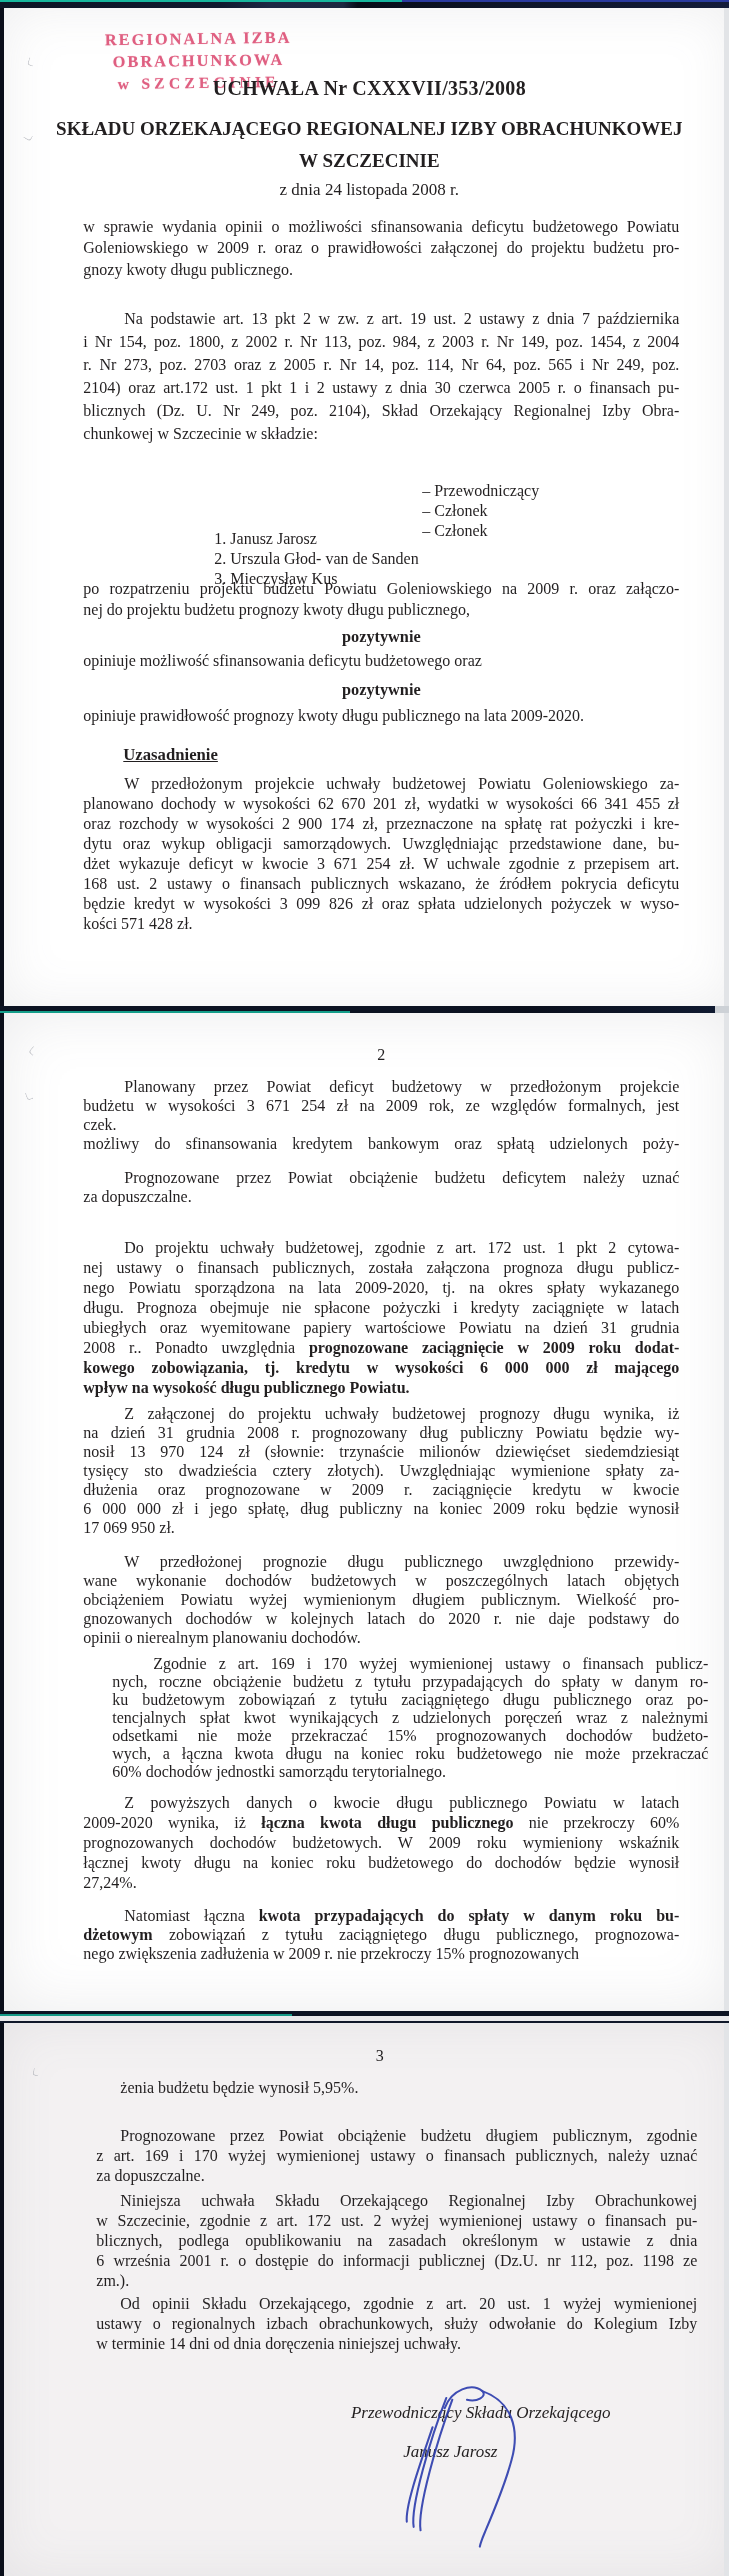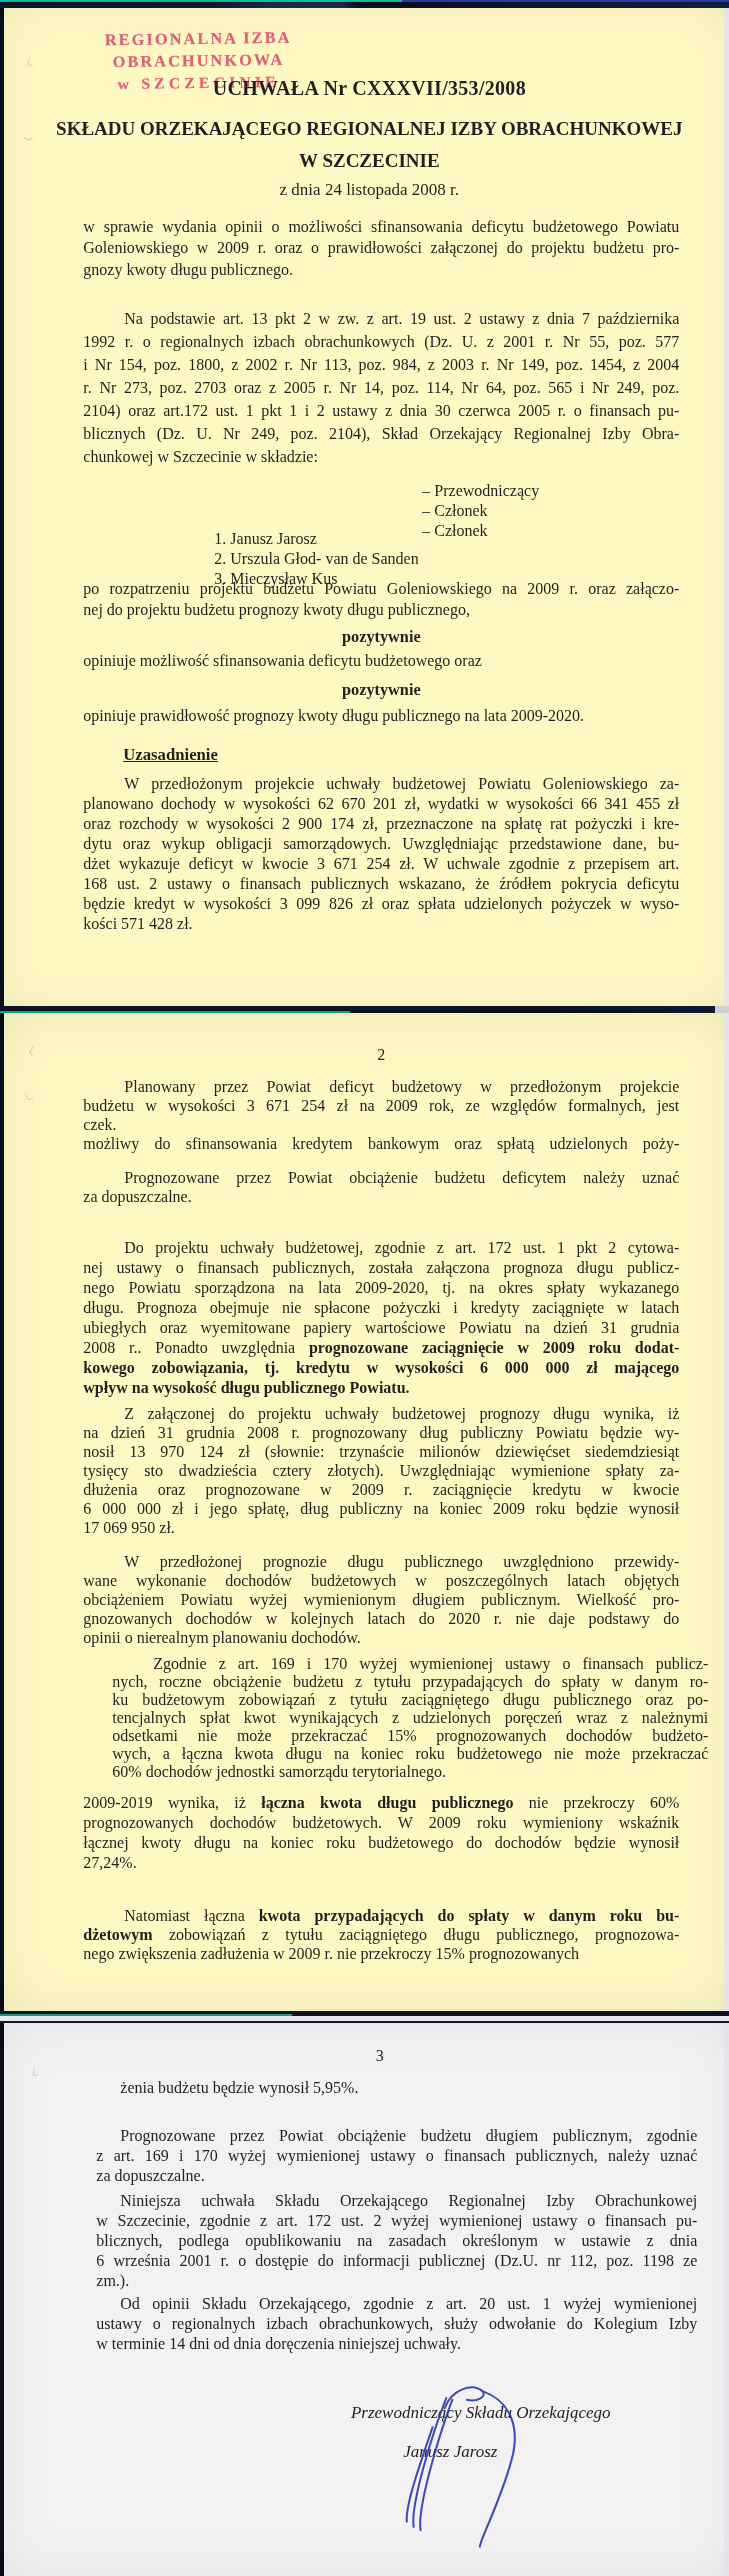--- a/index.html
+++ b/index.html
@@ -21,21 +21,21 @@
   .sep1{
     position:absolute;left:0;top:1006px;width:730px;height:6.9px;
     background:linear-gradient(90deg,#0c1322 0%,#0c1322 60%,#0a0f1c 72%,#101a30 98%,#cdd1d6 98%,#cdd1d6 100%);
   }
   .sep1 .teal{position:absolute;left:0;bottom:0;width:48%;height:1.7px;background:#149e8a;}
   .sep2{position:absolute;left:0;top:2011px;width:730px;height:12px;background:#e9e9eb;}
   .sep2 .bar1{position:absolute;left:0;top:0;width:100%;height:5.2px;background:#0c1322;}
   .sep2 .bar2{position:absolute;left:0;bottom:0;width:100%;height:1.7px;background:#10182a;}
   .sep2 .teal{position:absolute;left:0;top:3.4px;width:40%;height:1.7px;background:#169a87;}
   
-  .page{position:absolute;left:4.3px;width:726px;background:#fef9c3;overflow:hidden;}
+  .page{position:absolute;left:4.3px;width:726px;background:#ffffff;overflow:hidden;}
   .page.p1{top:7.7px;height:999px;box-shadow:inset 0 0 52px rgba(120,120,130,.12);}
   .page.p2{top:1013px;height:998px;box-shadow:inset 0 0 60px rgba(120,120,130,.14);}
   .page.p3{top:2023px;height:553px;background:#f3f1f2;box-shadow:inset 0 0 52px rgba(120,120,130,.10);}
   .rstrip{position:absolute;right:0;top:0;width:6px;height:100%;background:#e2e4e7;}
   
   .abs{position:absolute;}
   .ln{font-size:16px;line-height:20px;text-align:justify;text-align-last:justify;white-space:normal;}
   .ln.last{text-align-last:left;}
   .lh21 .ln{line-height:18px;} .lh22 .ln{line-height:19px;font-family:Liberation Serif, serif;} .lh23 .ln{line-height:20px;}
   .lh25 .ln{line-height:21.5px;} .lh27 .ln{line-height:23px;}
@@ -90,21 +90,20 @@
     <div class="abs center datefs" style="left:30px;top:172px;width:670px;">z dnia 24 listopada 2008 r.</div>
 
     <div class="abs lh25" style="left:79px;top:208px;width:596px;font-weight:400;">
       <div class="ln">w sprawie wydania opinii o możliwości sfinansowania deficytu budżetowego Powiatu</div>
       <div class="ln">Goleniowskiego w 2009 r. oraz o prawidłowości załączonej do projektu budżetu pro-</div>
       <div class="ln last">gnozy kwoty długu publicznego.</div>
     </div>
 
     <div class="abs lh27" style="left:79px;top:299px;width:596px;">
       <div class="ln indent">Na podstawie art. 13 pkt 2 w zw. z art. 19 ust. 2 ustawy z dnia 7 października</div>
-      <div class="ln">1992 r. o regionalnych izbach obrachunkowych (Dz. U. z 2001 r. Nr 55, poz. 577</div>
       <div class="ln">i Nr 154, poz. 1800, z 2002 r. Nr 113, poz. 984, z 2003 r. Nr 149, poz. 1454, z 2004</div>
       <div class="ln">r. Nr 273, poz. 2703 oraz z 2005 r. Nr 14, poz. 114, Nr 64, poz. 565 i Nr 249, poz.</div>
       <div class="ln">2104) oraz art.172 ust. 1 pkt 1 i 2 ustawy z dnia 30 czerwca 2005 r. o finansach pu-</div>
       <div class="ln">blicznych (Dz. U. Nr 249, poz. 2104), Skład Orzekający Regionalnej Izby Obra-</div>
       <div class="ln last">chunkowej w Szczecinie w składzie:</div>
     </div>
 
     <div class="abs" style="left:79px;top:474px;width:596px;">
       <div class="member-row">
         <span class="member-name">1. Janusz Jarosz</span>
@@ -200,21 +199,22 @@
       <div class="ln indent">Zgodnie z art. 169 i 170 wyżej wymienionej ustawy o finansach publicz-</div>
       <div class="ln">nych, roczne obciążenie budżetu z tytułu przypadających do spłaty w danym ro-</div>
       <div class="ln">ku budżetowym zobowiązań z tytułu zaciągniętego długu publicznego oraz po-</div>
       <div class="ln">tencjalnych spłat kwot wynikających z udzielonych poręczeń wraz z należnymi</div>
       <div class="ln">odsetkami nie może przekraczać 15% prognozowanych dochodów budżeto-</div>
       <div class="ln">wych, a łączna kwota długu na koniec roku budżetowego nie może przekraczać</div>
       <div class="ln last">60% dochodów jednostki samorządu terytorialnego.</div>
     </div>
 
     <div class="abs lh23" style="left:79px;top:780px;width:596px;">
-      <div class="ln"><span>2009-2019 wynika, iż </span><span class="b">łączna kwota długu publicznego</span><span>  nie przekroczy 60%</span></div>
+      <div class="ln indent">Z powyższych danych o kwocie długu publicznego Powiatu w latach</div>
+      <div class="ln"><span>2009-2020 wynika, iż </span><span class="b">łączna kwota długu publicznego</span><span>  nie przekroczy 60%</span></div>
       <div class="ln">prognozowanych dochodów budżetowych. W 2009 roku wymieniony wskaźnik</div>
       <div class="ln">łącznej kwoty długu na koniec roku budżetowego do dochodów będzie wynosił</div>
       <div class="ln last">27,24%.</div>
     </div>
 
     <div class="abs lh22" style="left:79px;top:893px;width:596px;">
       <div class="ln indent"><span>Natomiast łączna </span><span class="b">kwota przypadających do spłaty w danym roku bu-</span></div>
       <div class="ln"><span class="b">dżetowym </span><span>zobowiązań z tytułu zaciągniętego długu publicznego, prognozowa-</span></div>
       <div class="ln last">nego zwiększenia zadłużenia w 2009 r. nie przekroczy 15% prognozowanych</div>
     </div>

